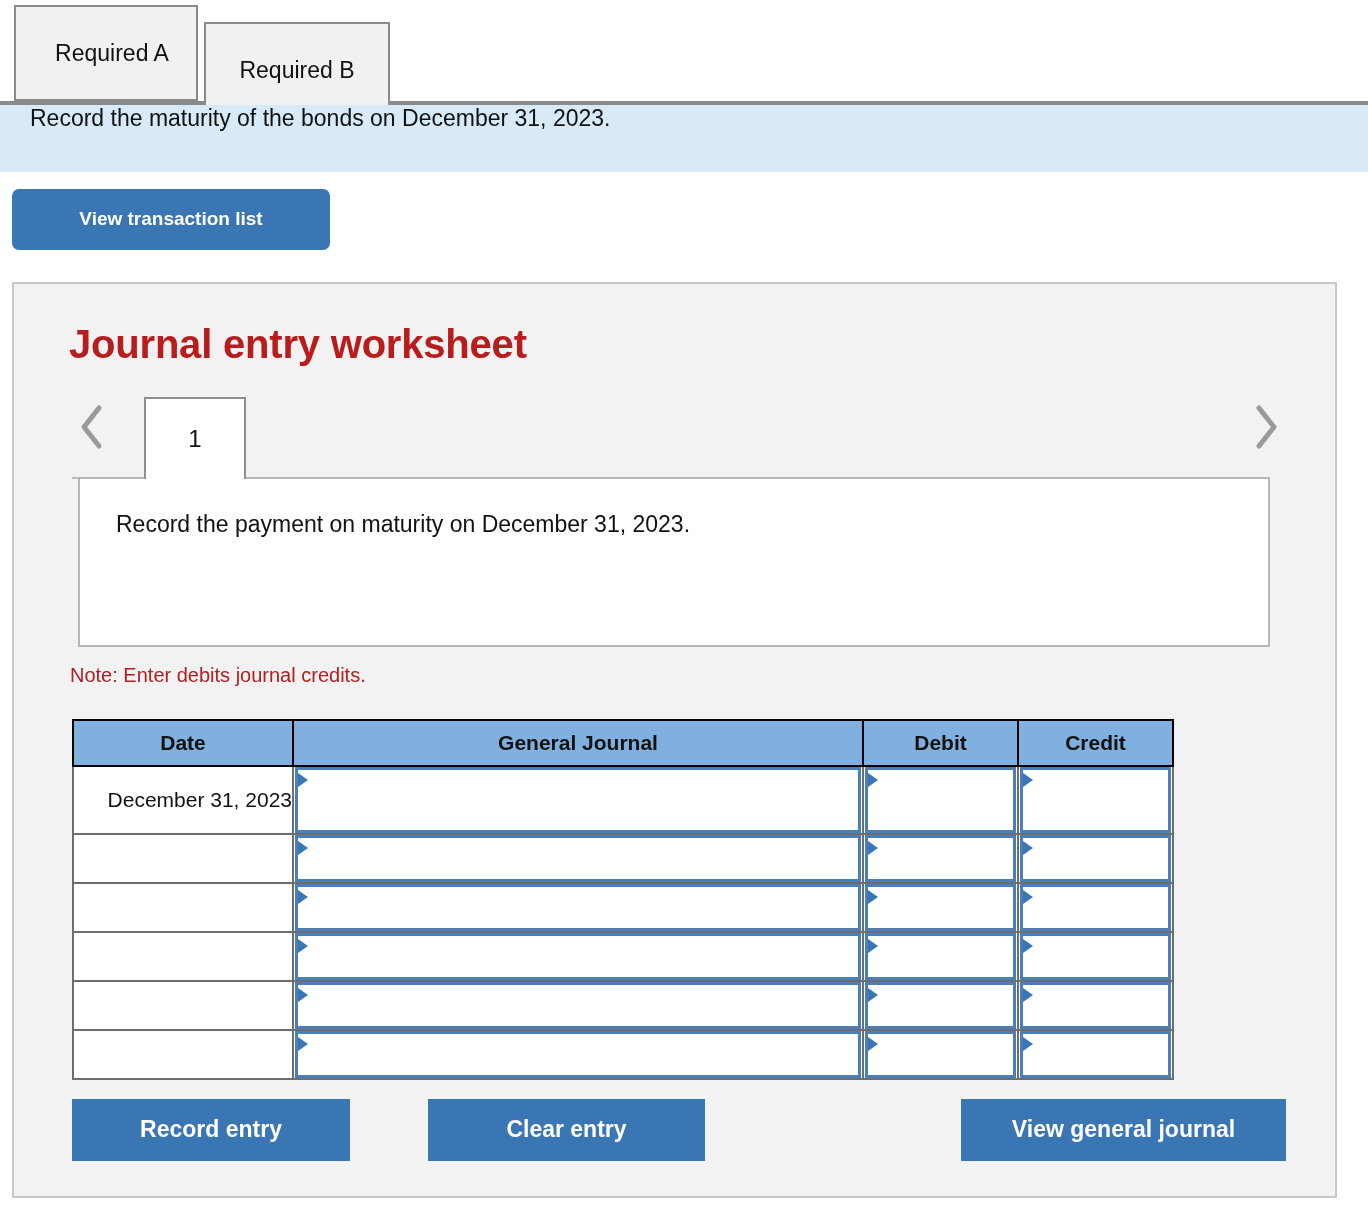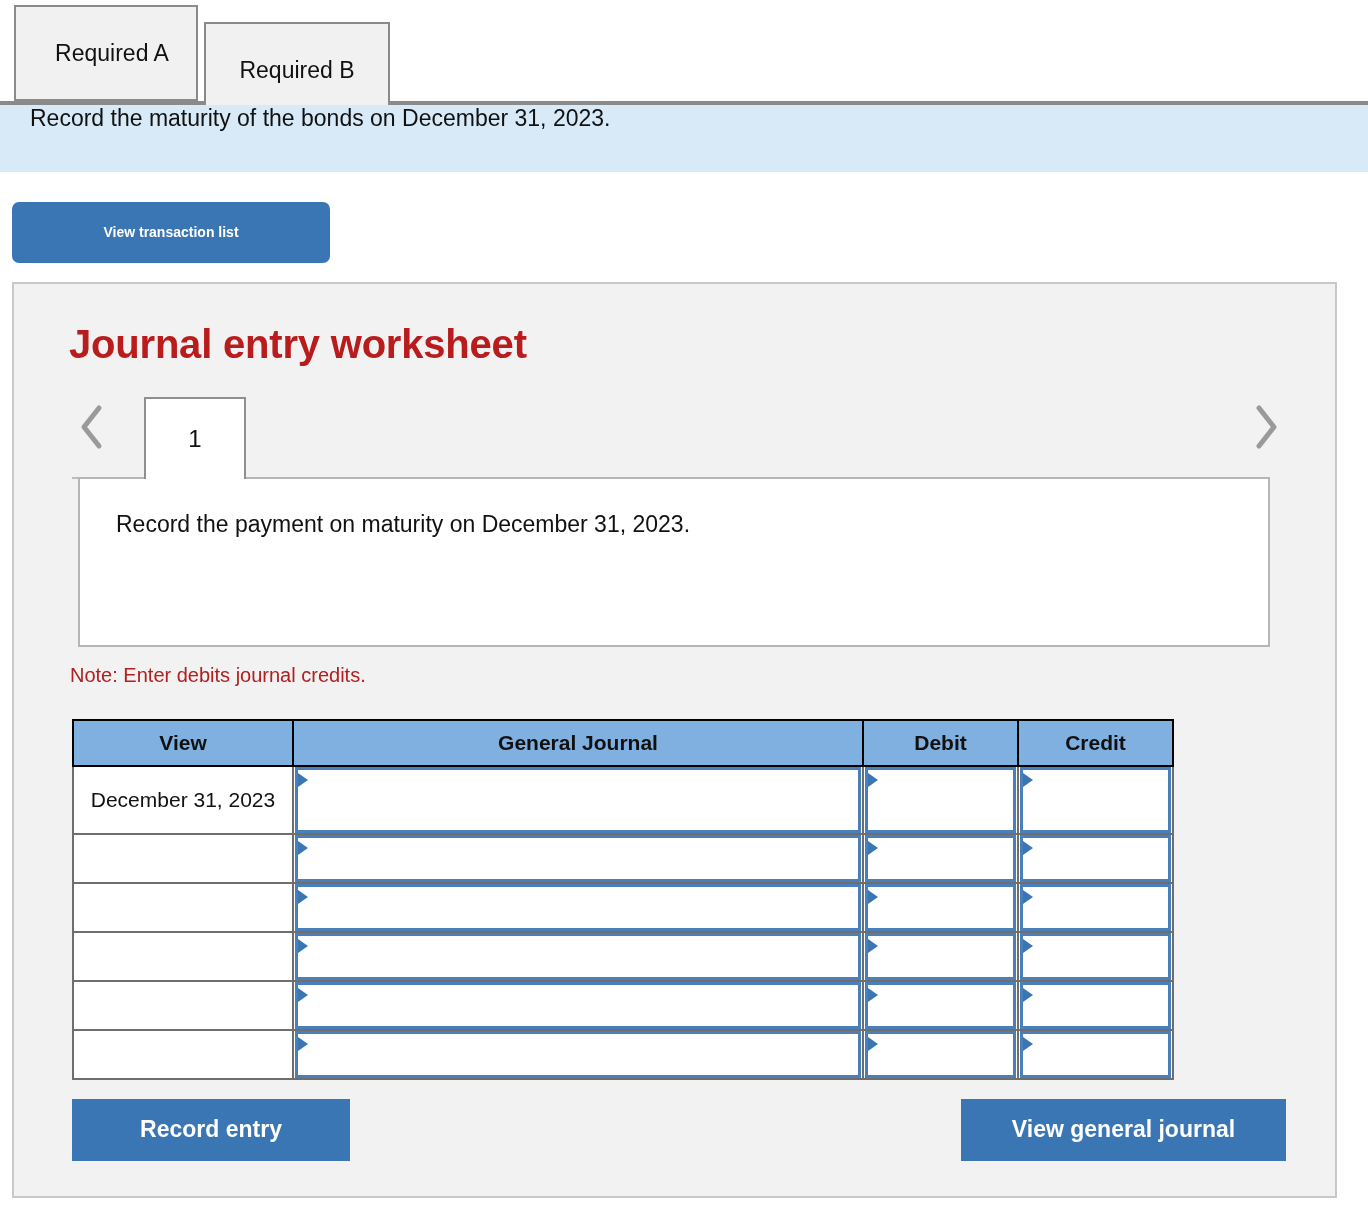--- a/index.html
+++ b/index.html
@@ -67,24 +67,24 @@
     font-size: 23px;
     cursor: pointer;
     display: flex;
     align-items: center;
     justify-content: center;
     text-align: center;
     line-height: 1.1;
   }
   .btn-view-tx {
     position: absolute;
-    left: 12px; top: 202px;
+    left: 12px; top: 189px;
     width: 318px; height: 61px;
     border-radius: 7px;
-    font-size: 14px;
+    font-size: 19px;
   }
 
   
   .panel {
     position: absolute;
     left: 12px; top: 282px;
     width: 1325px; height: 916px;
     background: #f2f2f2;
     border: 2px solid #c8c8c8;
   }
@@ -170,20 +170,21 @@
     font-size: 21px;
     font-weight: bold;
     color: #111111;
     padding: 0;
   }
   .jtable td {
     border: 2px solid #6e6e6e;
     padding: 0;
     background: #ffffff;
     vertical-align: middle;
+    text-align: right;
   }
   .col-date   { width: 220px; }
   .col-gj     { width: 570px; }
   .col-debit  { width: 155px; }
   .col-credit { width: 155px; }
 
   .td-date {
     text-align: center;
     font-size: 21px;
     color: #111111;
@@ -276,21 +277,21 @@
 
   <table class="jtable">
     <colgroup>
       <col class="col-date">
         <col class="col-gj">
         <col class="col-debit">
         <col class="col-credit">
     </colgroup>
     <thead>
       <tr>
-        <th>View</th>
+        <th>Date</th>
         <th>General Journal</th>
         <th>Debit</th>
         <th>Credit</th>
       </tr>
     </thead>
     <tbody>
       <tr class="row-first">
         <td class="td-date">December 31, 2023</td>
         <td>
           <div class="cell-input"></div>
@@ -361,17 +362,20 @@
         <td>
           <div class="cell-input"></div>
         </td>
       </tr>
     </tbody>
   </table>
 
   <button class="btn-blue btn-record">
     <span>Record entry</span>
   </button>
+  <button class="btn-blue btn-clear">
+    <span>Clear entry</span>
+  </button>
   <button class="btn-blue btn-viewgj">
     <span>View general journal</span>
   </button>
 
 </div>
 
 </body></html>

